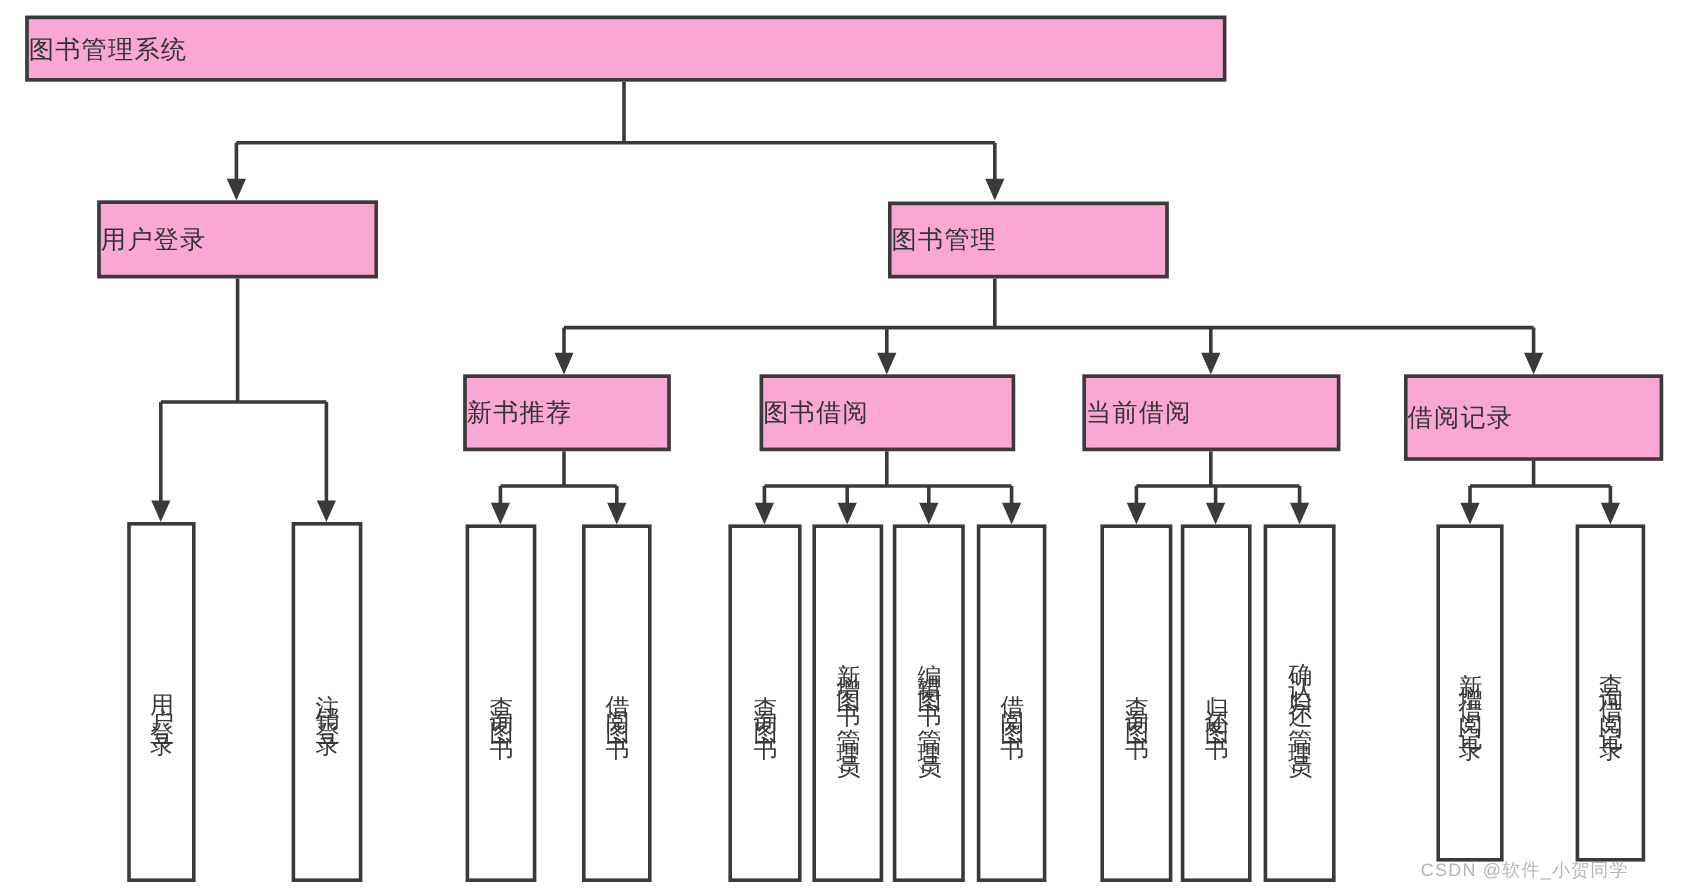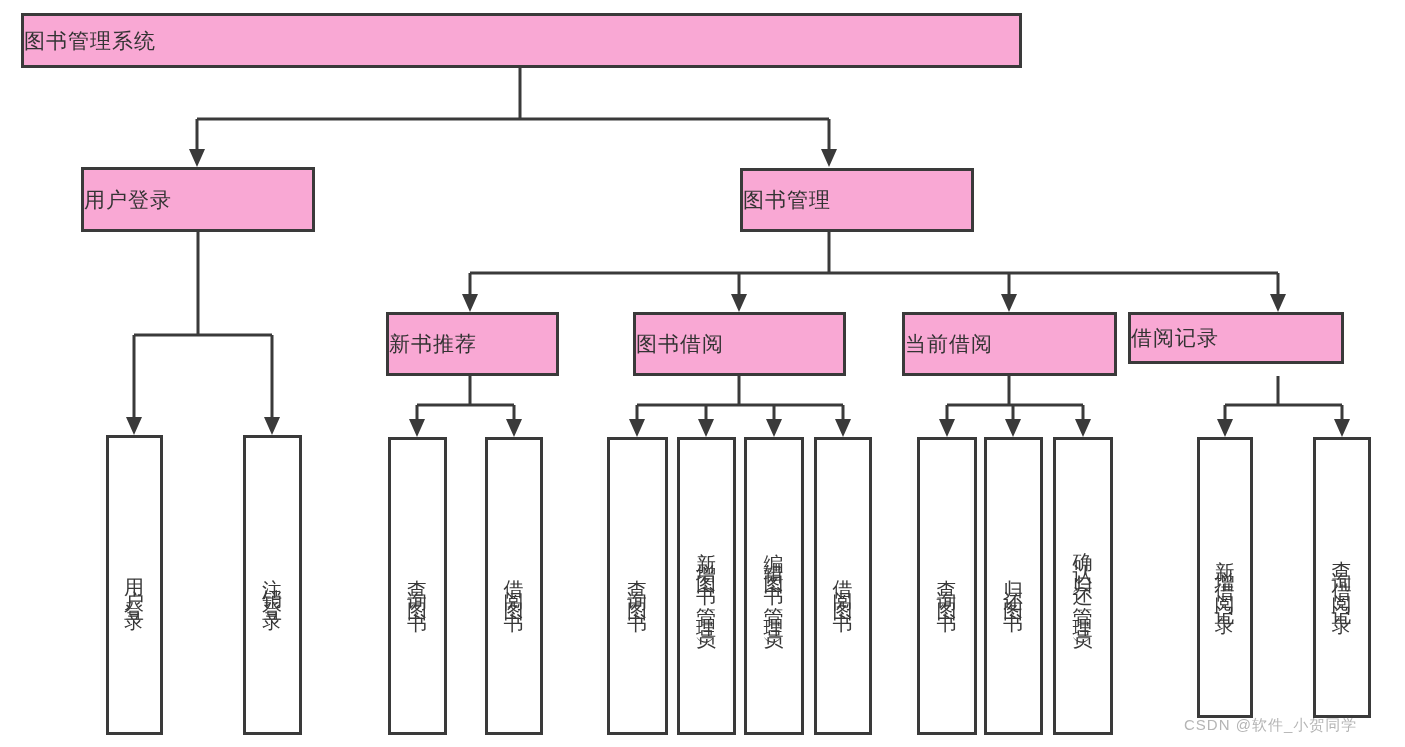--- a/index.html
+++ b/index.html
@@ -121,21 +121,21 @@
 
   <div class="hnode" style="left:362px; top:312px; width:173px; height:64px;margin-left:24px;">
     <span>新书推荐</span>
   </div>
   <div class="hnode" style="left:633px; top:312px; width:213px; height:64px;">
     <span>图书借阅</span>
   </div>
   <div class="hnode" style="left:902px; top:312px; width:215px; height:64px;">
     <span>当前借阅</span>
   </div>
-  <div class="hnode" style="left:1128px; top:312px; width:216px; height:52px;">
+  <div class="hnode" style="left:1170px; top:312px; width:216px; height:72px;">
     <span>借阅记录</span>
   </div>
 
   <div class="vnode" style="left:106px; top:435px; width:57px; height:300px;">
     <span>用户登录</span>
   </div>
   <div class="vnode" style="left:243px; top:435px; width:59px; height:300px;">
     <span>注销登录</span>
   </div>
 

